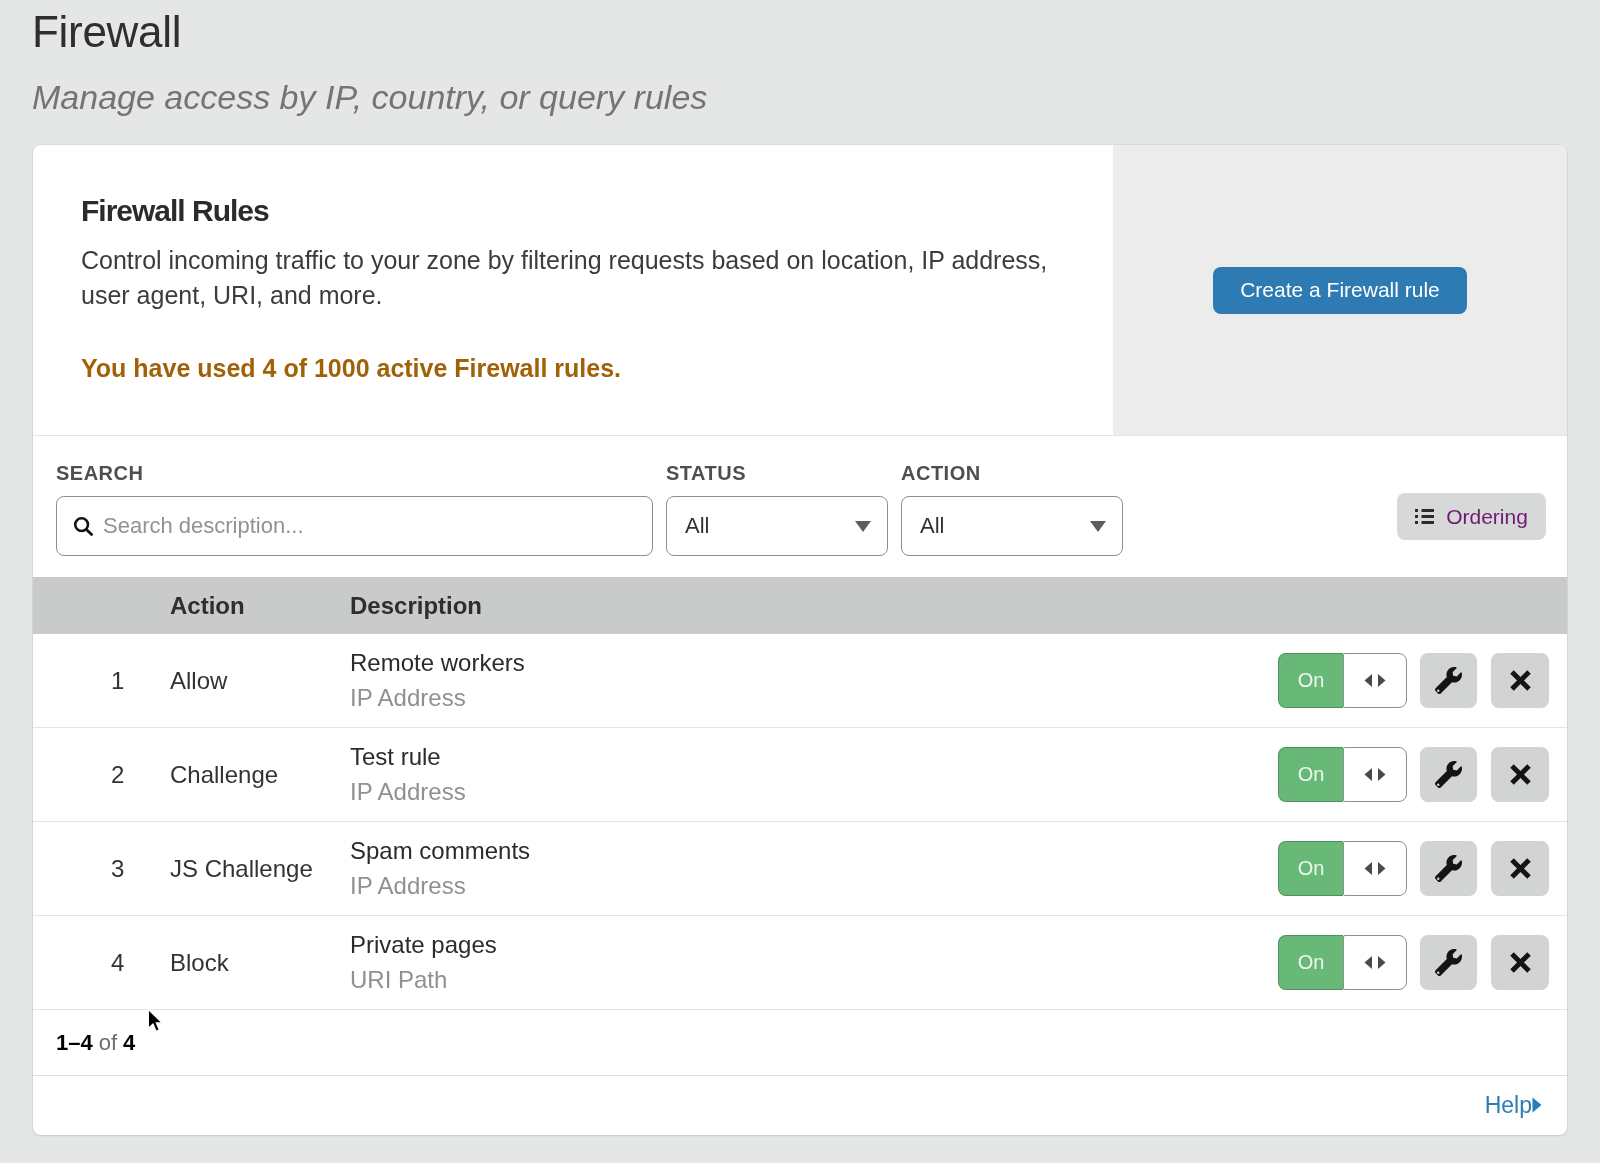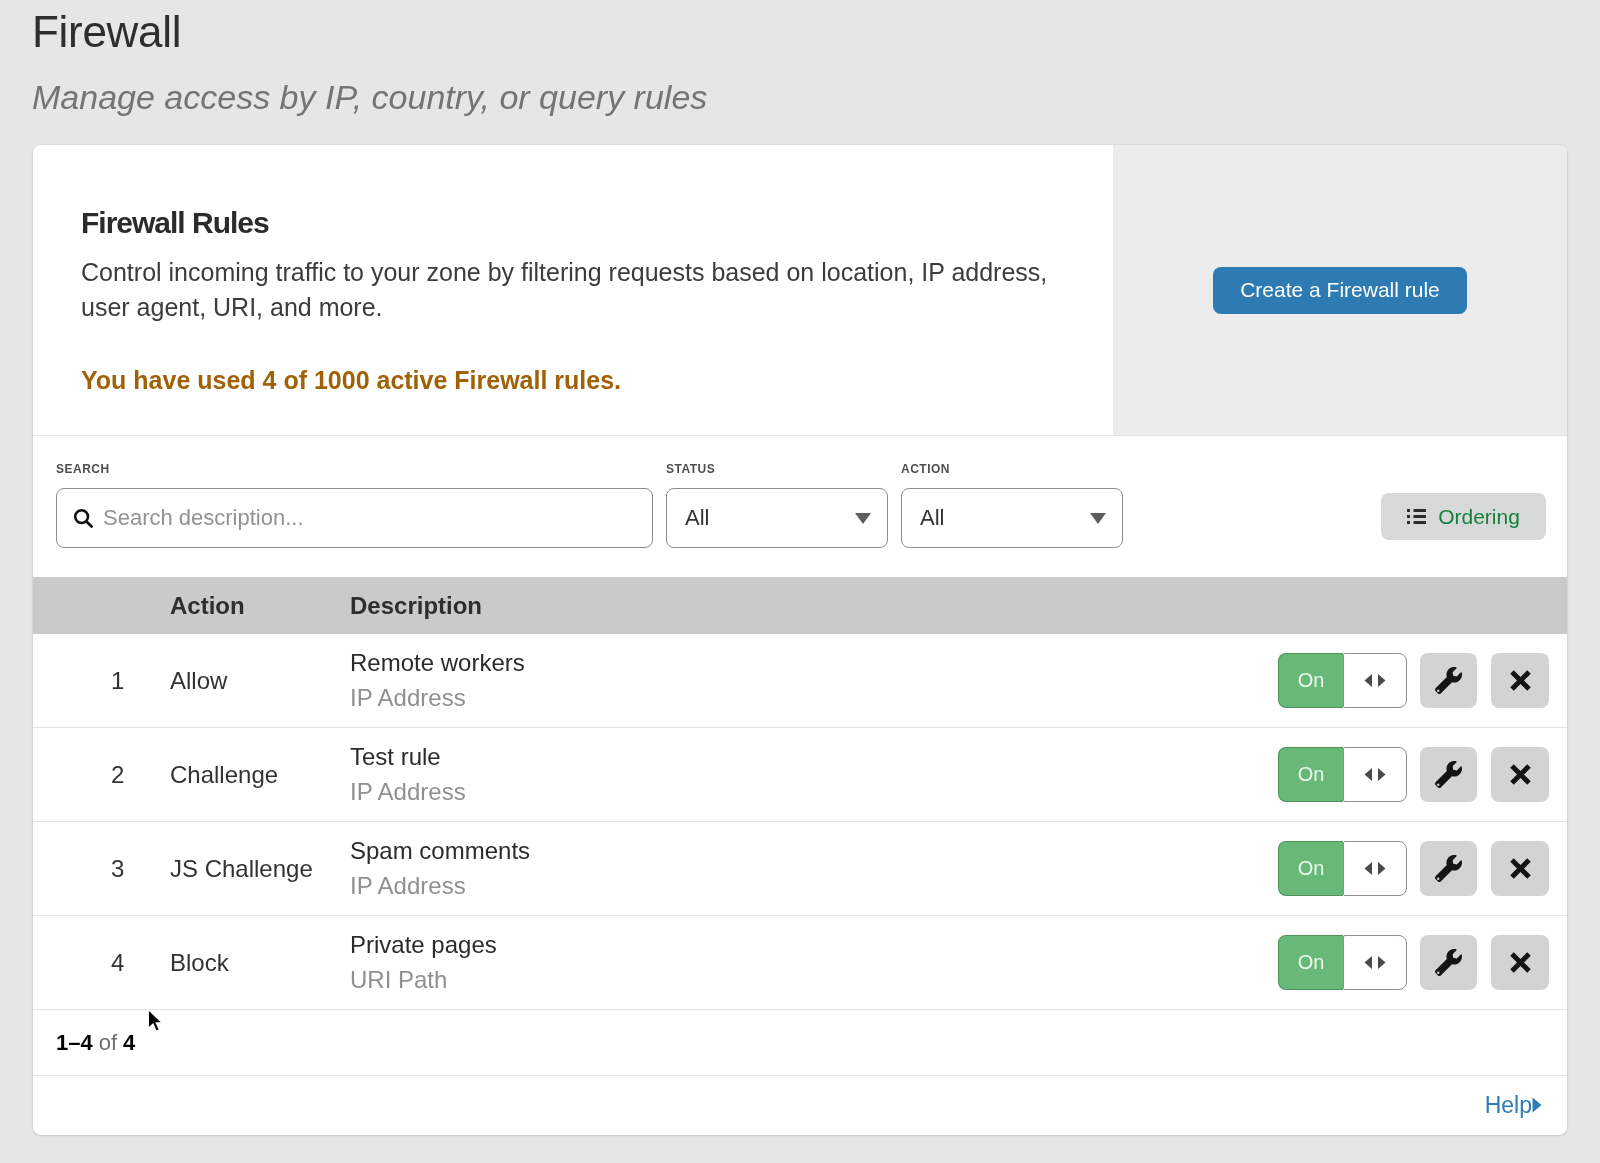--- a/index.html
+++ b/index.html
@@ -17,45 +17,45 @@
 
   
   .card {
     position: absolute; left: 33px; top: 145px; width: 1534px; height: 990px;
     background: #ffffff; border-radius: 8px;
     box-shadow: 0 0 0 1px rgba(0,0,0,0.035), 0 1px 3px rgba(0,0,0,0.10);
   }
   
   .card-top { display: flex; height: 291px; border-bottom: 1px solid #e4e4e4; border-radius: 8px 8px 0 0; overflow: hidden; }
   .card-top-left { width: 1080px; padding: 51px 0 0 48px; }
-  .card-heading { font-size: 30px; font-weight: 700; color: #2b2b2b; letter-spacing: -1px; line-height: 1; margin-top: 12px; }
+  .card-heading { font-size: 30px; font-weight: 700; color: #2b2b2b; letter-spacing: -1px; line-height: 1; }
   .card-desc { margin-top: 17px; font-size: 25px; color: #3c3c3c; line-height: 35px; max-width: 1000px; }
   .card-usage { margin-top: 43px; font-size: 25px; font-weight: 700; color: #a16207; line-height: 1; }
   .card-top-right { flex: 1; background: #ececec; display: flex; align-items: center; justify-content: center; }
   .btn-primary {
     width: 254px; height: 47px; background: #2d7bb2; color: #fff;
     font-size: 21px; font-family: inherit; border: none; border-radius: 8px; cursor: pointer;
   }
 
   
   .filters { height: 141px; position: relative; padding: 27px 21px 0 23px; display: flex; }
-  .filter-label { font-size: 12px; font-weight: 700; color: #4e4e4e; letter-spacing: 0.5px; margin-bottom: 13px; line-height: 1; }
+  .filter-label { font-size: 20px; font-weight: 700; color: #4e4e4e; letter-spacing: 0.5px; margin-bottom: 13px; line-height: 1; }
   .control { height: 60px; border: 1px solid #8e8e8e; border-radius: 8px; background: #fff; display: flex; align-items: center; }
   .filter-search { width: 597px; }
   .filter-search .control { padding-left: 16px; }
   .search-icon { flex: none; margin-right: 9px; display: flex; }
   .search-input { border: none; outline: none; flex: 1; font-size: 22px; font-family: inherit; color: #333; background: transparent; height: 100%; }
   .search-input::placeholder { color: #929292; }
   .filter-status, .filter-action { margin-left: 13px; width: 222px; }
   .select-control { padding: 0 16px 0 18px; justify-content: space-between; font-size: 22px; color: #333; cursor: pointer; }
   .select-caret { width: 0; height: 0; border-left: 8px solid transparent; border-right: 8px solid transparent; border-top: 11px solid #5d5d5d; }
   .btn-ordering {
-    position: absolute; right: 21px; top: 57px; width: 165px; height: 47px;
+    position: absolute; right: 21px; top: 57px; width: 149px; height: 47px;
     background: #d7d9d9; border: none; border-radius: 8px; cursor: pointer;
-    font-size: 21px; font-family: inherit; color: #15803d;
+    font-size: 21px; font-family: inherit; color: #701a75;
     display: flex; align-items: center; justify-content: center; gap: 12px;
   }
 
   
   .thead { height: 57px; background: #c9caca; display: flex; align-items: center; font-size: 24px; font-weight: 700; color: #2e2e2e; }
   .col-num { width: 137px; }
   .col-action { width: 180px; }
   .col-desc { flex: 1; }
   .rule-row { height: 94px; border-bottom: 1px solid #e4e4e4; display: flex; align-items: center; }
   .cell-num { width: 137px; padding-left: 78px; font-size: 24px; color: #333; }

